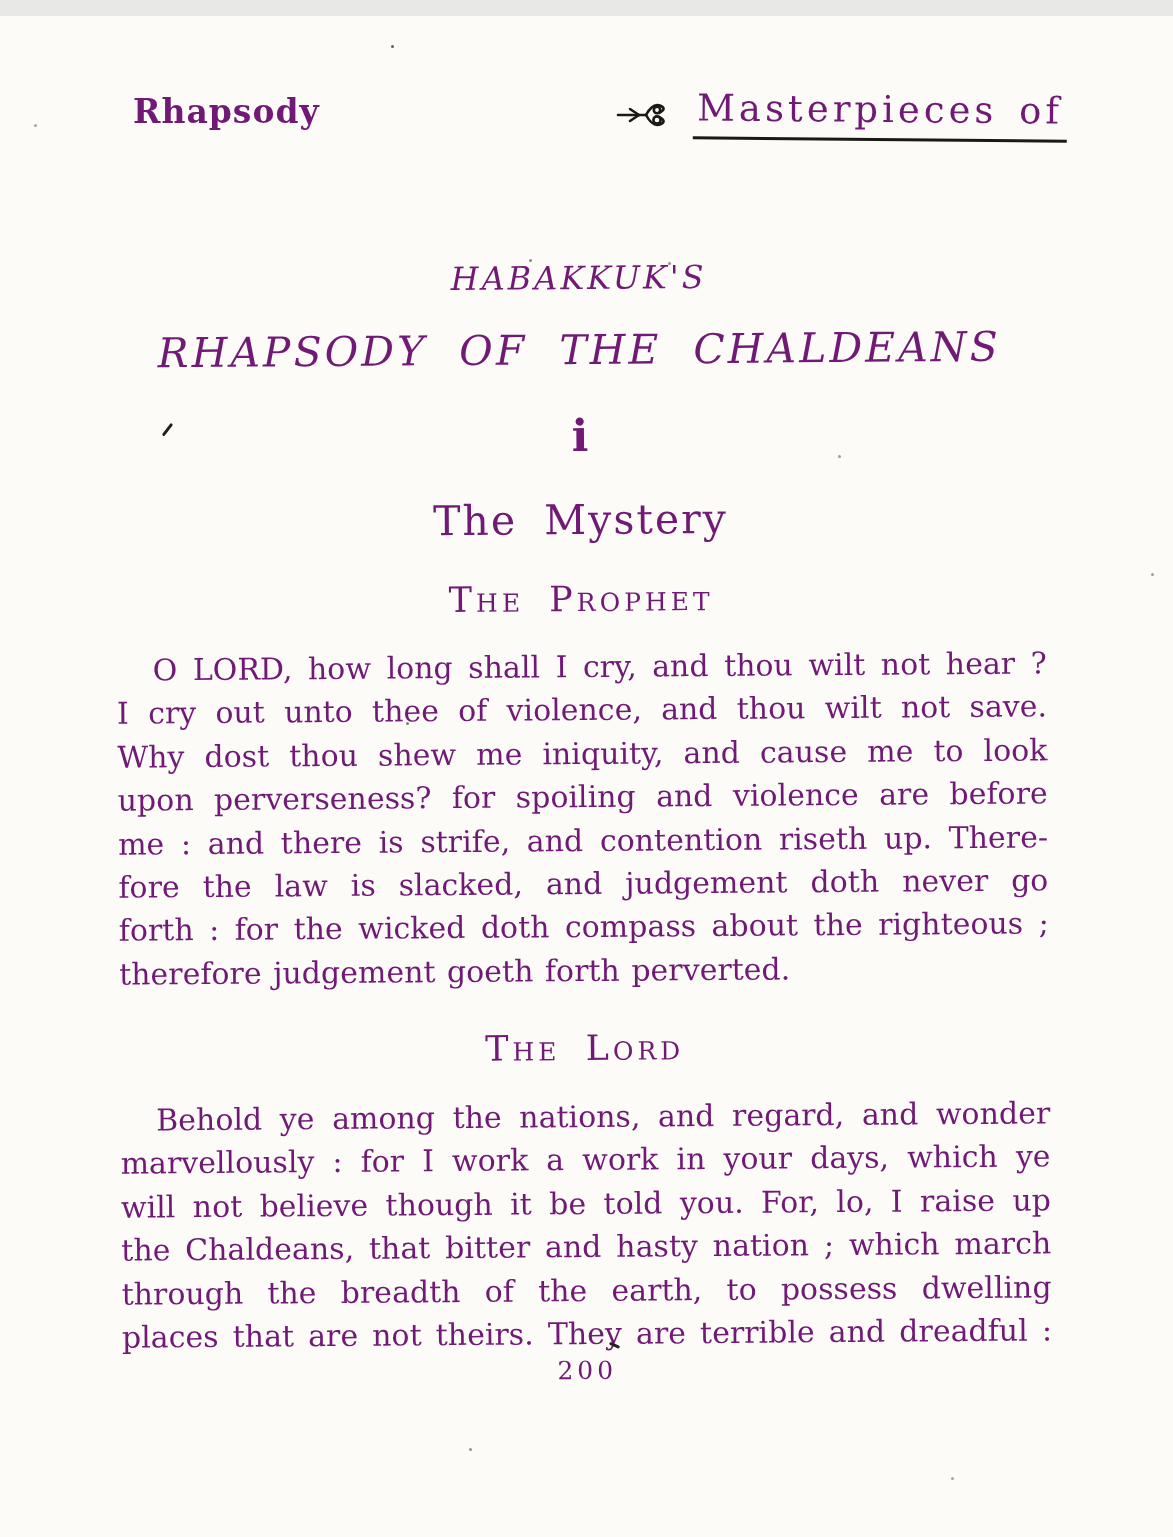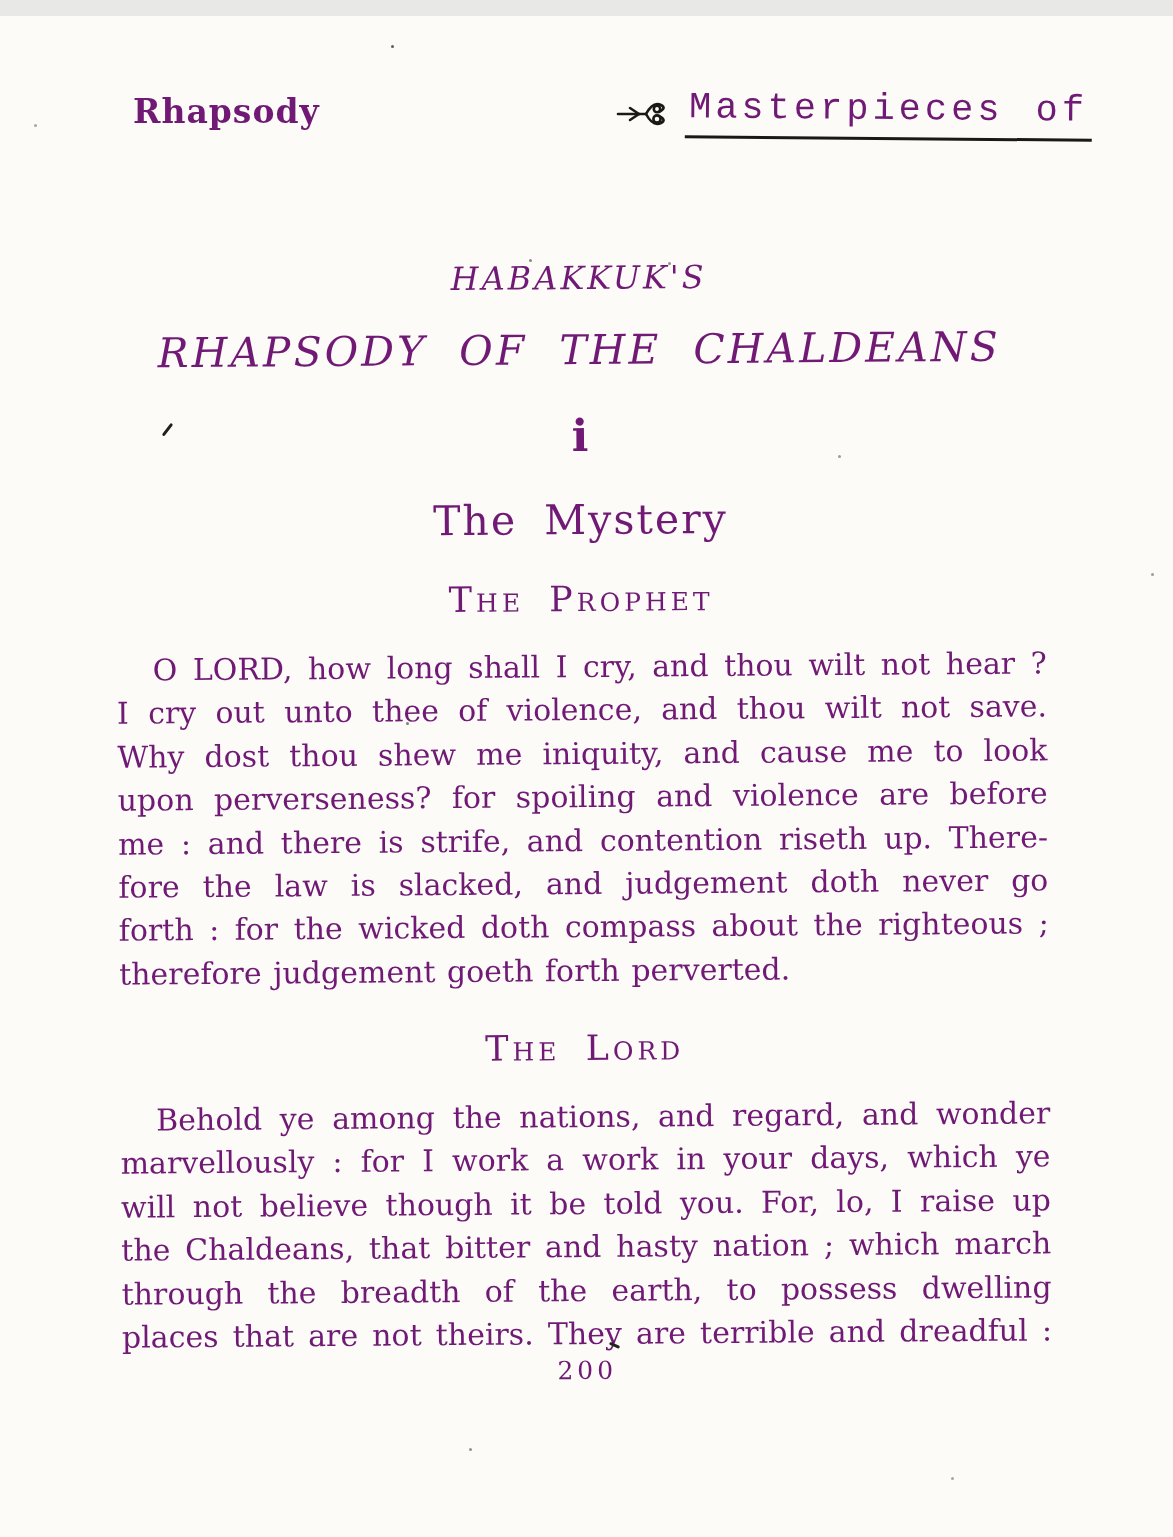--- a/index.html
+++ b/index.html
@@ -26,22 +26,21 @@
     font-size: 33px;
     font-weight: bold;
     letter-spacing: 1px;
   }
   .running-head-right {
     position: absolute;
     left: 615px;
     top: 72px;
     display: flex;
     align-items: center;
-    gap: 12px;
-    font-family: Liberation Mono, monospace;
+    gap: 20px;
   }
   .ornament {
     width: 58px;
     height: 34px;
     flex: 0 0 auto;
   }
   .running-head-right .title-underlined {
     font-size: 37px;
     letter-spacing: 4px;
     word-spacing: 6px;

